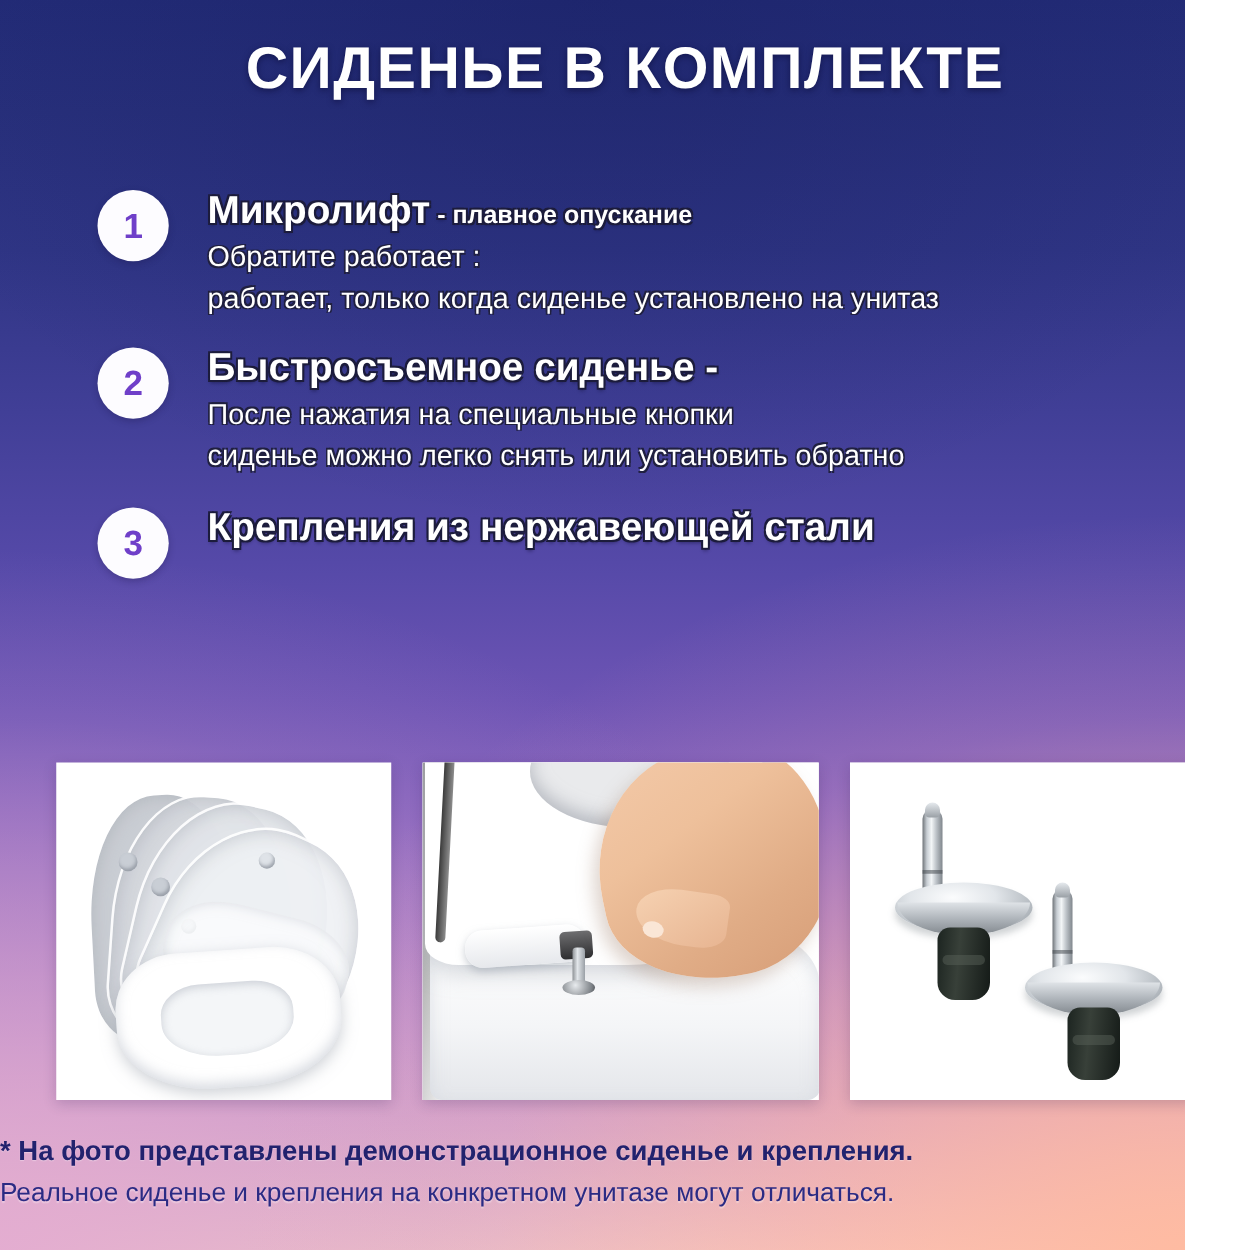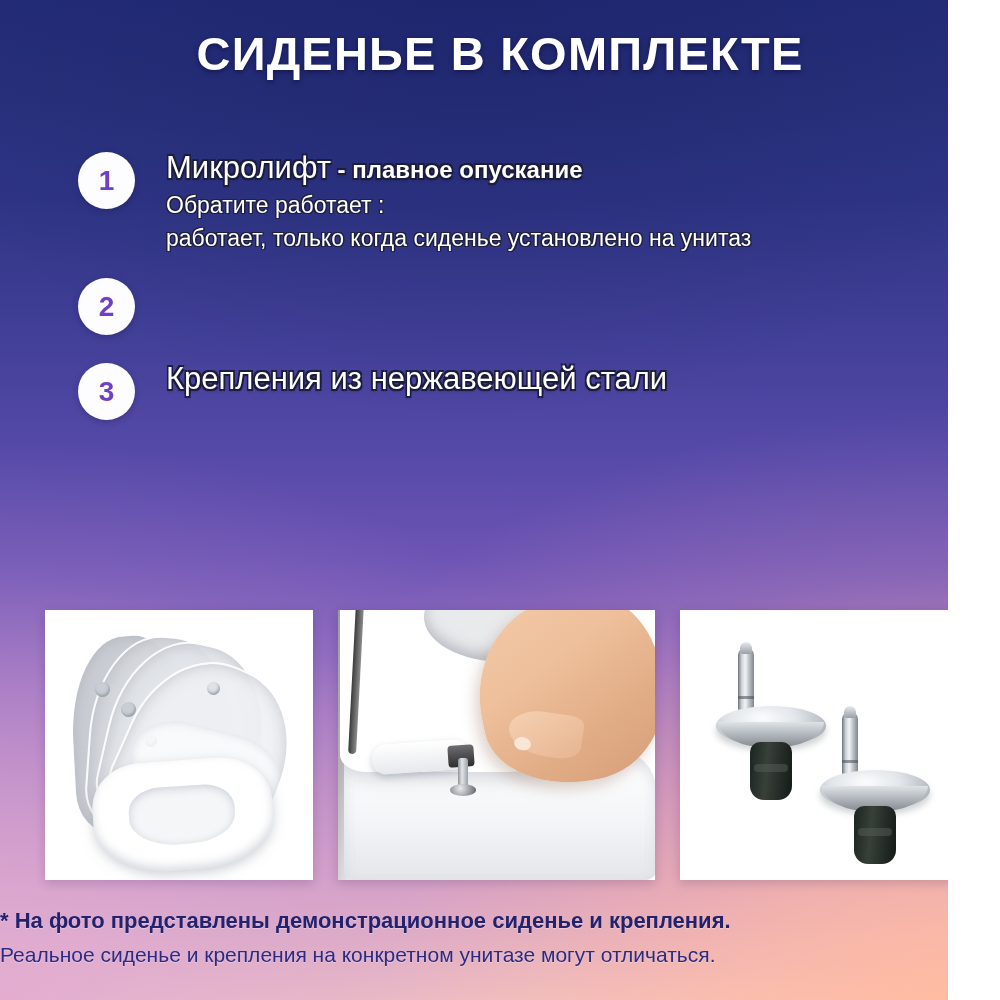--- a/index.html
+++ b/index.html
@@ -92,24 +92,24 @@
     color: #ffffff;
     text-shadow:
       -1.6px -1.6px 0 #1c1c3c,
        1.6px -1.6px 0 #1c1c3c,
       -1.6px  1.6px 0 #1c1c3c,
        1.6px  1.6px 0 #1c1c3c,
        0 2px 3px rgba(10,10,40,0.45);
   }
   .fhead .strong {
     font-size: 31px;
-    font-weight: 400;
+    font-weight: 700;
   }
   .fhead .sub {
-    font-size: 24px;
+    font-size: 20px;
     font-weight: 700;
   }
   .fline {
     font-size: 23px;
     font-weight: 400;
     color: #ffffff;
     margin-top: 6px;
     white-space: nowrap;
     text-shadow:
       -1.3px -1.3px 0 #20203f,
@@ -384,20 +384,25 @@
       <div class="badge">1</div>
       <div class="ftext">
         <div class="fhead"><span class="strong">Микролифт</span><span class="sub"> - плавное опускание</span></div>
         <div class="fline">Обратите работает :</div>
         <div class="fline">работает, только когда сиденье установлено на унитаз</div>
       </div>
     </div>
 
     <div class="feature f2">
       <div class="badge">2</div>
+      <div class="ftext">
+        <div class="fhead"><span class="strong">Быстросъемное сиденье -</span><span class="sub"></span></div>
+        <div class="fline">После нажатия на специальные кнопки</div>
+        <div class="fline">сиденье можно легко снять или установить обратно</div>
+      </div>
     </div>
 
     <div class="feature f3">
       <div class="badge">3</div>
       <div class="ftext">
         <div class="fhead"><span class="strong">Крепления из нержавеющей стали</span></div>
       </div>
     </div>
 
   </div>

